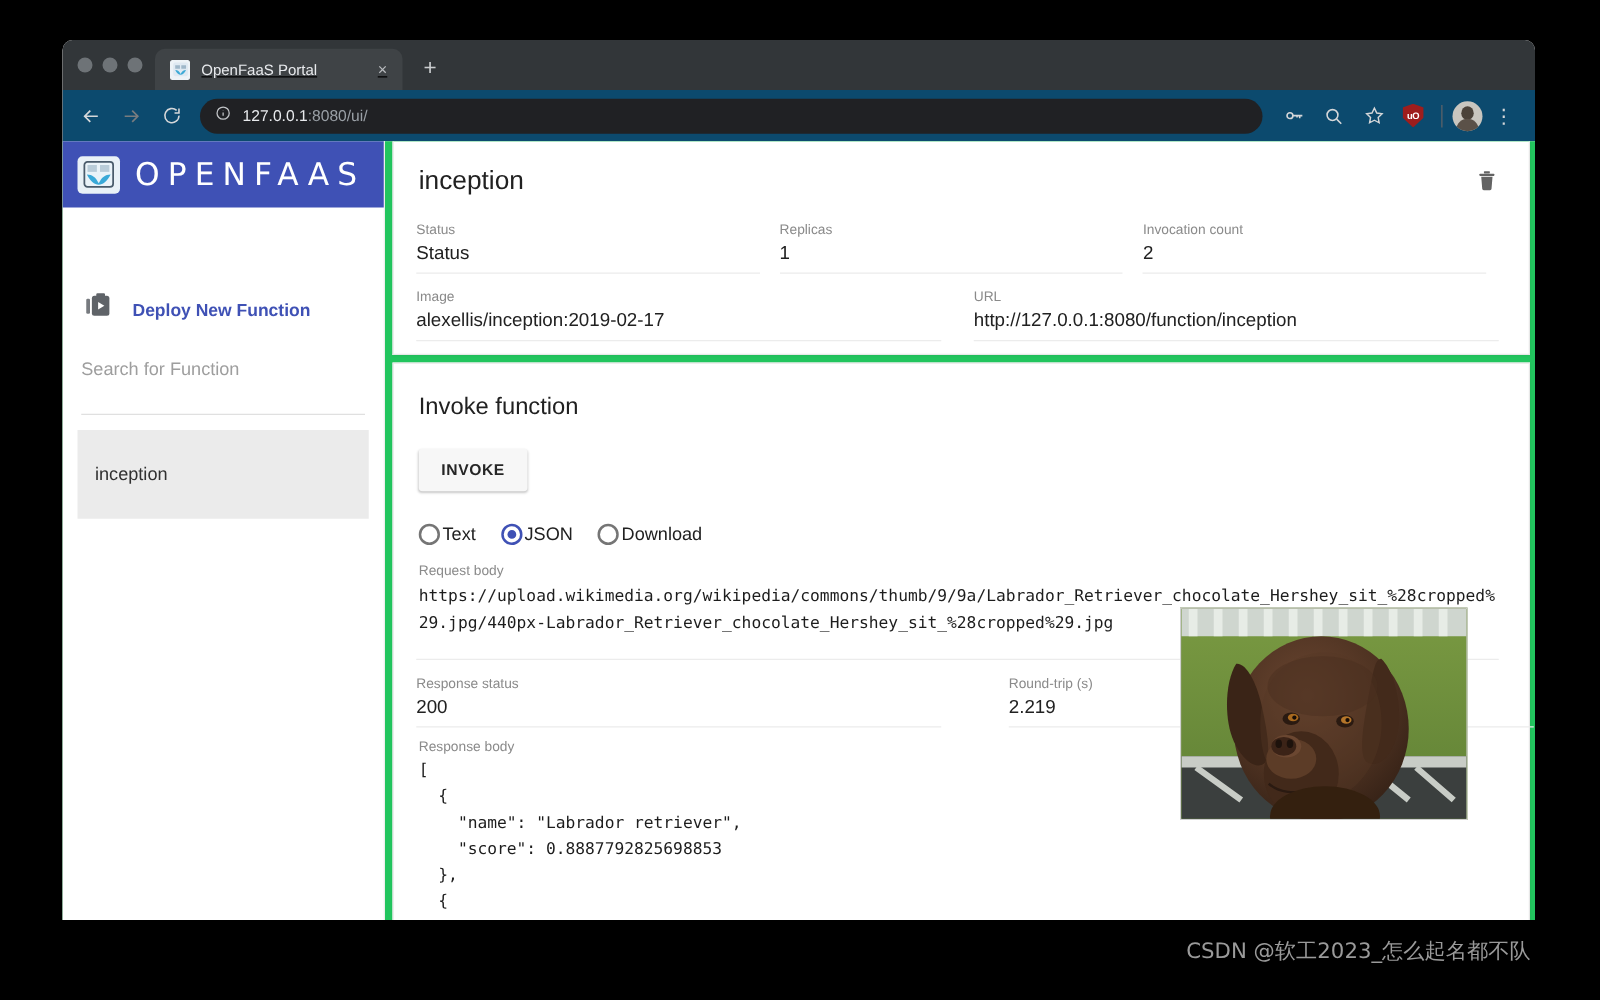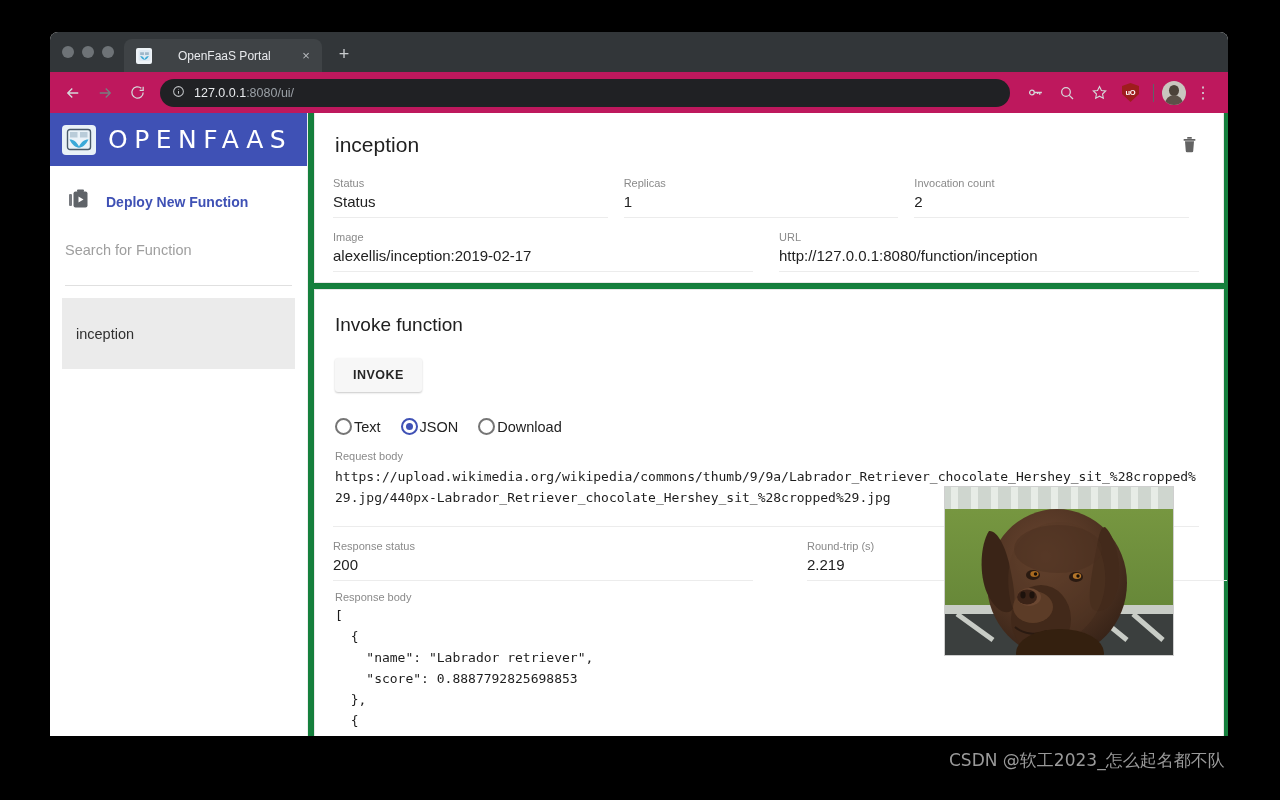--- a/index.html
+++ b/index.html
@@ -34,22 +34,23 @@
   .dot { width: 12px; height: 12px; border-radius: 50%; background: #6e7377; }
 
   .tab {
     height: 33px;
     width: 198px;
     background: #3f4346;
     border-radius: 8px 8px 0 0;
     display: flex;
     align-items: center;
     padding: 0 8px 0 12px;
-    gap: 26px;
+    gap: 9px;
     position: relative;
+    text-decoration: underline;
   }
   .favicon {
     width: 16px; height: 16px; border-radius: 2px;
     background: #eef3f7;
     display: flex; align-items: center; justify-content: center;
     flex: 0 0 auto;
   }
   .tab-title {
     color: #e8eaed;
     font-size: 12px;
@@ -72,21 +73,21 @@
     color: #c9ccce;
     font-size: 18px;
     line-height: 26px;
     text-align: center;
     border-radius: 50%;
   }
 
   
   .toolbar {
     height: 41px;
-    background: #be185d;
+    background: #0c4a6e;
     display: flex;
     align-items: center;
     padding: 0 10px 0 8px;
     gap: 2px;
   }
   .tb-btn {
     width: 30px; height: 30px;
     display: flex; align-items: center; justify-content: center;
     color: #d5d7d9;
     border-radius: 50%;
@@ -120,21 +121,21 @@
   .avatar {
     width: 24px; height: 24px; border-radius: 50%;
     background: #c9c6bf;
     overflow: hidden; position: relative;
     flex: 0 0 auto;
   }
   .avatar .head { position:absolute; left:7px; top:4px; width:10px; height:11px; border-radius:50%; background:#4b4239; }
   .avatar .body { position:absolute; left:3px; top:14px; width:18px; height:12px; border-radius:9px 9px 0 0; background:#5b5148; }
 
   
-  .page { display: flex; height: calc(704px - 81px); background: #15803d; }
+  .page { display: flex; height: calc(704px - 81px); background: #22c55e; }
 
   
   .sidebar { width: 258px; background: #fff; flex: 0 0 auto; border-right: 1px solid #eee; }
   .brand {
     height: 53px;
     background: #3f51b5;
     display: flex; align-items: center;
     padding-left: 12px; gap: 12px;
   }
   .brand-mark {
@@ -145,20 +146,21 @@
   .brand-text {
     color: #fff;
     font-size: 25px;
     font-weight: 400;
     letter-spacing: 6.5px;
     font-family: "DejaVu Sans", sans-serif;
   }
   .deploy-row {
     display: flex; align-items: center; gap: 14px;
     padding: 22px 0 20px 18px;
+    margin-top: 45px;
   }
   .deploy-label { color: #3f51b5; font-size: 14px; font-weight: bold; }
   .search-wrap { padding: 0 15px; }
   .search-input {
     width: 100%;
     border: none;
     border-bottom: 1px solid #e0e0e0;
     padding: 6px 0 27px 0;
     font-size: 14.5px;
     color: #333;

